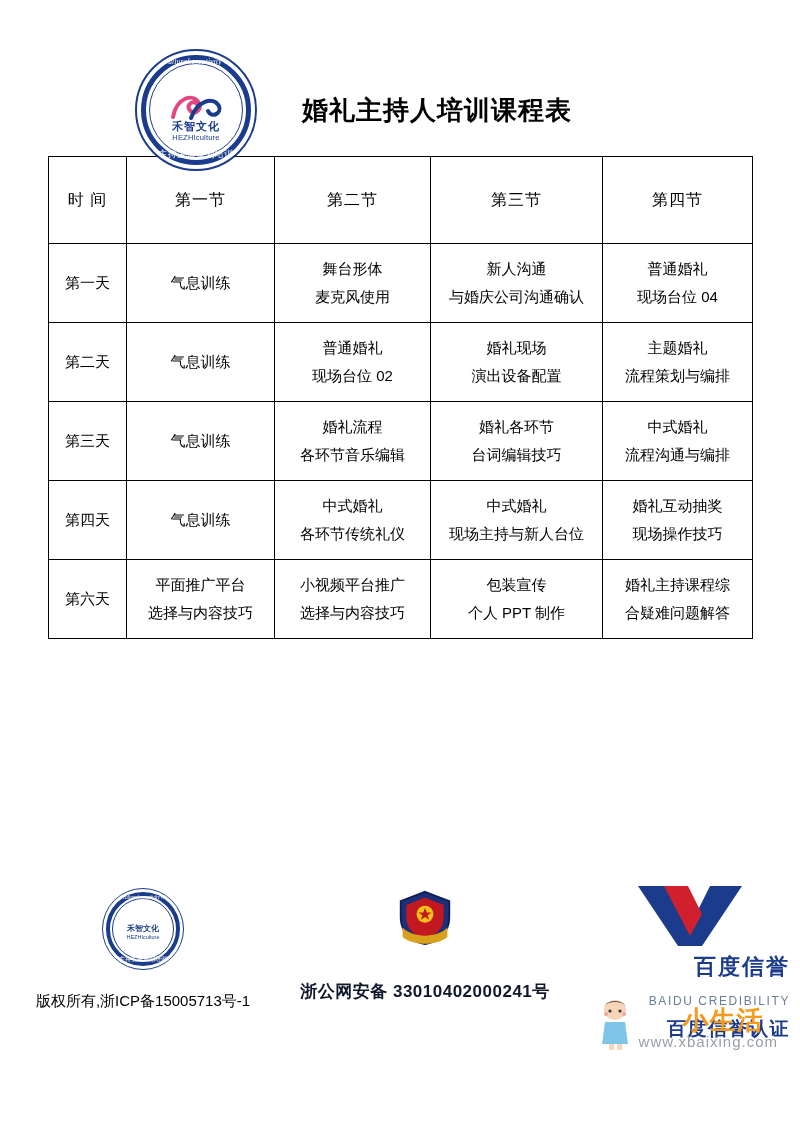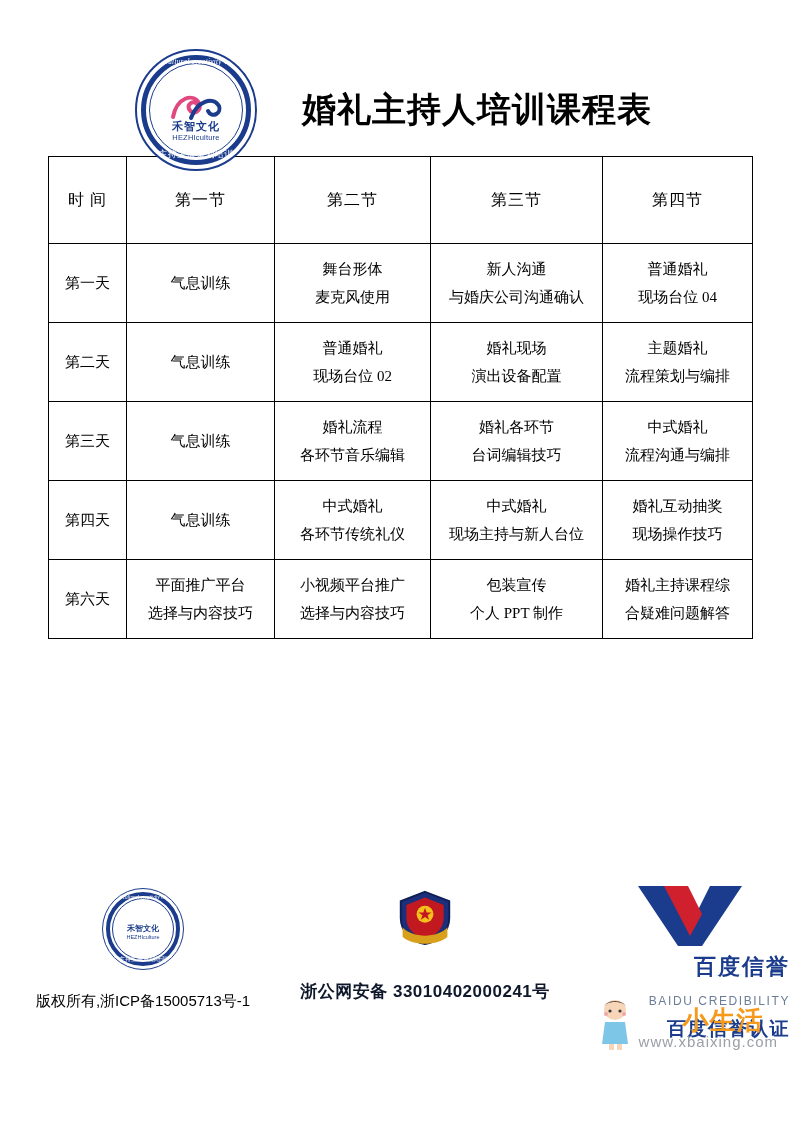--- a/index.html
+++ b/index.html
@@ -97,21 +97,21 @@
     position: absolute;
     left: 0;
     width: 100%;
     top: 82px;
     text-align: center;
     font-size: 7.5px;
     color: #1b3c8c;
     letter-spacing: 0.2px;
   }
   .doc-title {
-    font-size: 34px;
+    font-size: 26px;
     font-weight: bold;
     margin-left: 45px;
     letter-spacing: 1px;
     font-family: "Liberation Sans", sans-serif;
   }
 
   
   .table-wrap {
     margin: 36px 48px 0 48px;
   }
@@ -121,21 +121,20 @@
     table-layout: fixed;
   }
   table.schedule td, table.schedule th {
     border: 1px solid #000000;
     text-align: center;
     vertical-align: middle;
     font-size: 15px;
     font-weight: normal;
     padding: 0;
     line-height: 1.9;
-    font-family: Liberation Serif, serif;
   }
   table.schedule thead th {
     height: 86px;
     font-size: 16px;
     letter-spacing: 1px;
   }
   table.schedule tbody td {
     height: 78px;
   }
   .col-time { width: 78px; }

